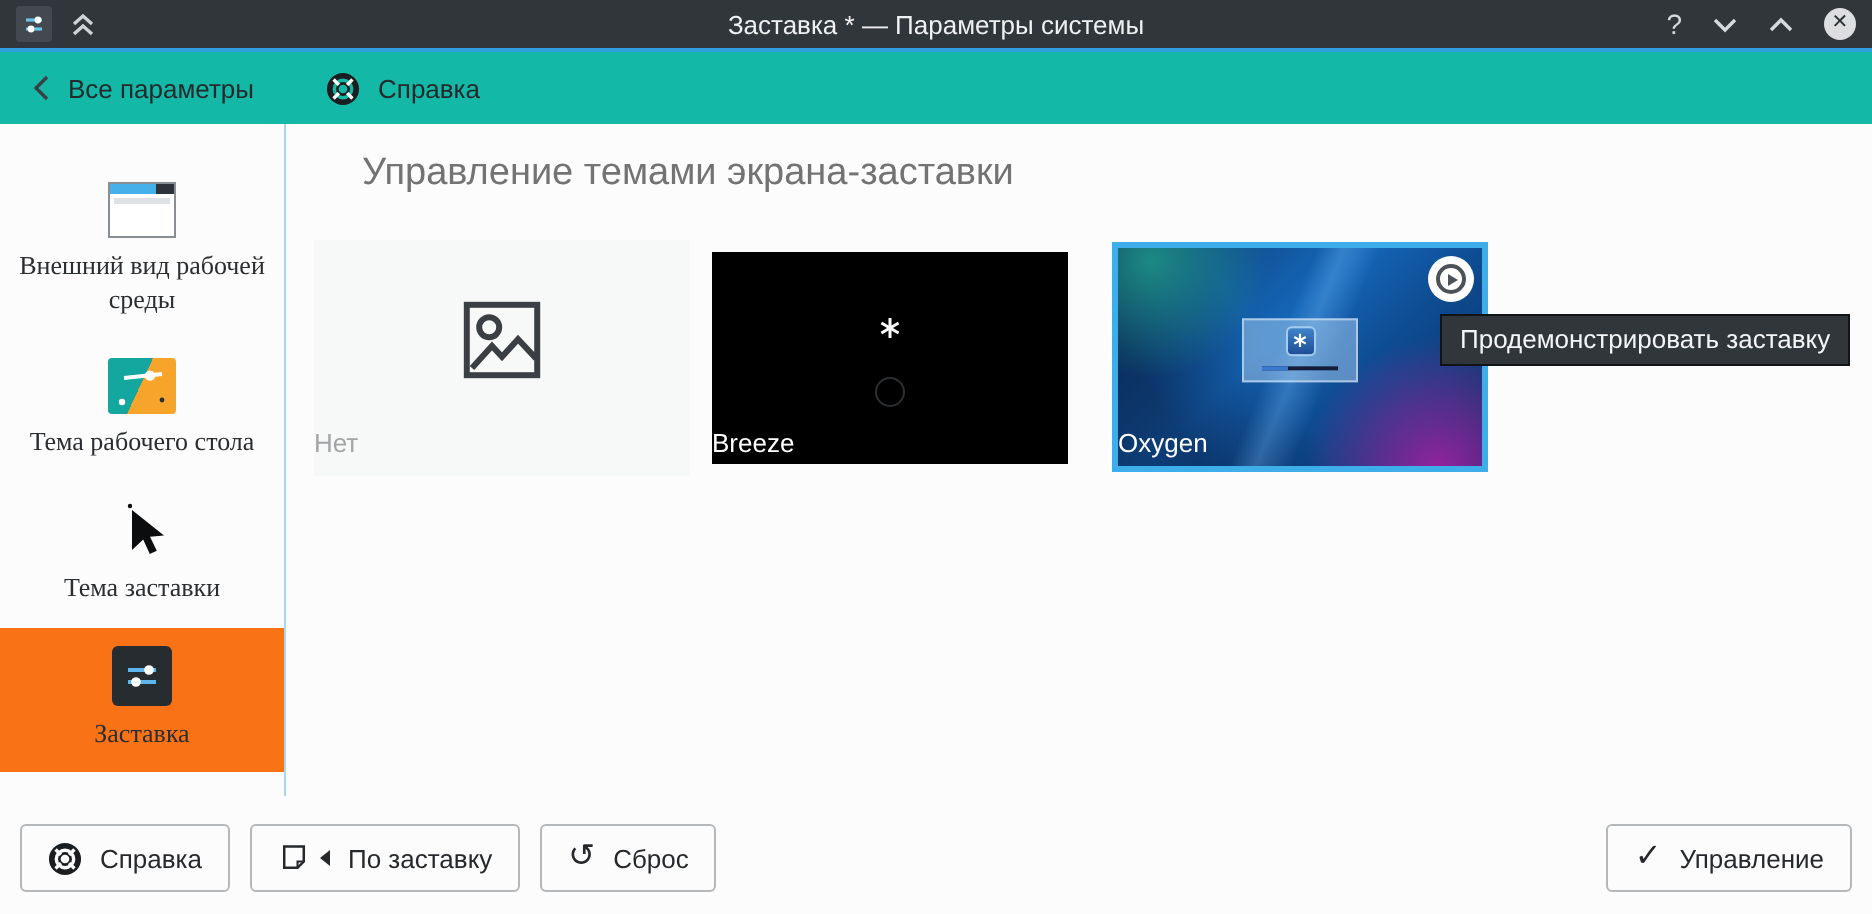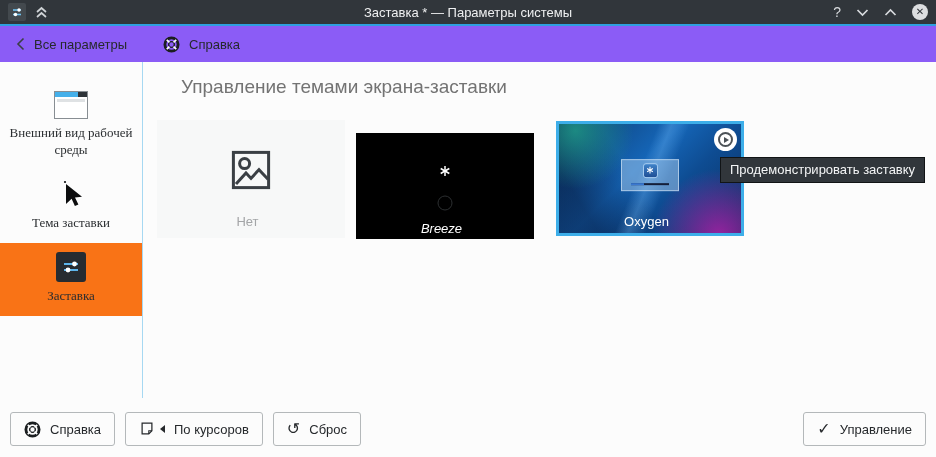--- a/index.html
+++ b/index.html
@@ -24,21 +24,21 @@
     color:#eff0f1; font-size:13px;
   }
   .tb-right { margin-left:auto; display:flex; align-items:center; gap:15px; z-index:2; }
   .tb-help { color:#d7dadd; font-size:14px; }
   .tb-close {
     width:16px; height:16px; border-radius:50%; background:#dcdee0;
     color:#2b3035; font-size:10px; font-weight:bold;
     display:flex; align-items:center; justify-content:center; line-height:1;
   }
   
-  .toolbar { height:36px; display:flex; align-items:center; padding-left:16px; gap:36px; background:#8b5cf6; }
+  .toolbar { height:36px; display:flex; align-items:center; padding-left:16px; gap:36px; background:#14b8a6; }
   .tool-btn { display:flex; align-items:center; gap:9px; font-size:13px; color:#26292c; cursor:default; }
   
   .body { display:flex; height:336px; }
   .sidebar {
     width:143px; min-width:143px; border-right:1px solid #a6d8f2;
     padding-top:20px; display:flex; flex-direction:column;
   }
   .side-item { padding:9px 4px 11px; display:flex; flex-direction:column; align-items:center; gap:6px; }
   .side-item.selected { background:#f97316; }
   .side-label { font-size:13px; color:#2b2e31; text-align:center; line-height:1.3; max-width:128px;font-family:Liberation Serif, serif; }
@@ -52,25 +52,25 @@
   }
   .locker-icon {
     width:30px; height:30px; background:#272c31; border-radius:3px;
     display:flex; align-items:center; justify-content:center;
   }
   
   .content { flex:1; padding:14px 0 0 14px; position:relative; }
   .heading { font-size:19px; color:#737373; font-weight:400;margin-left:24px; }
   .tiles { display:flex; margin-top:22px; align-items:flex-start; }
   .tile { position:relative; }
-  .tile-label { position:absolute; left:0; right:7px; bottom:5px; text-align:center; font-size:13px; }
+  .tile-label { position:absolute; left:0; right:7px; bottom:5px; font-size:13px; }
   .tile-none { width:188px; height:118px; background:#f7f8f8; }
   .tile-none .ph-icon { position:absolute; left:50%; top:42%; transform:translate(-50%,-50%); }
   .tile-none .tile-label { color:#a3a5a7; bottom:9px; }
-  .tile-breeze { width:178px; height:106px; background:#000; margin-left:11px; margin-top:13px;font-style:italic; }
+  .tile-breeze { width:178px; height:106px; background:#000; margin-left:11px; margin-top:6px; }
   .tile-breeze .spark { position:absolute; left:50%; top:36%; transform:translate(-50%,-50%); }
   .tile-breeze .avatar {
     position:absolute; left:50%; top:66%; transform:translate(-50%,-50%);
     width:15px; height:15px; border-radius:50%; border:1px solid #2c2f31;
   }
   .tile-breeze .tile-label { color:#fff; bottom:3px; }
   .tile-oxygen {
     width:188px; height:115px; margin-left:22px; margin-top:1px;
     border:3px solid #3daee9; overflow:hidden;
   }
@@ -178,20 +178,31 @@
   <div class="body">
 
     <div class="sidebar">
       <div class="side-item">
         <div class="win-icon">
           <div class="bar"></div>
             <div class="seg"></div>
             <div class="row"></div>
         </div>
         <div class="side-label">Внешний вид рабочей среды</div>
+      </div>
+      <div class="side-item">
+        <div class="theme-icon">
+          <svg width="34" height="28" viewBox="0 0 34 28">
+            <line x1="8" y1="10" x2="27" y2="8" stroke="#ffffff" stroke-width="2"></line>
+            <circle cx="21" cy="8.8" r="2.6" fill="#ffffff"></circle>
+            <circle cx="7" cy="22" r="1.6" fill="#ffffff"></circle>
+            <circle cx="27" cy="21" r="1.2" fill="#2c3136"></circle>
+          </svg>
+        </div>
+        <div class="side-label">Тема рабочего стола</div>
       </div>
       <div class="side-item">
         <svg width="26" height="30" viewBox="0 0 26 30">
           <circle cx="7" cy="3" r="1.1" fill="#0c0d0e"></circle>
           <path d="M8 5 L8 25 L13.6 19.8 L16.9 27 L20.4 25.4 L17 18.4 L24 17.8 Z" fill="#0c0d0e"></path>
         </svg>
         <div class="side-label">Тема заставки</div>
       </div>
       <div class="side-item selected">
         <div class="locker-icon">
@@ -273,21 +284,21 @@
         </g>
       </svg>
       <span>Справка</span>
     </button>
     <button class="btn">
       <svg width="16" height="16" viewBox="0 0 18 18">
         <path d="M3.5 2.5 h11 v8.5 l-3.5 3.5 h-7.5 z" fill="none" stroke="#26292c" stroke-width="1.4"></path>
         <path d="M14.5 11 h-3.5 v3.5" fill="none" stroke="#26292c" stroke-width="1.2"></path>
       </svg>
       <span class="tri-left"></span>
-      <span>По курсоров</span>
+      <span>По заставку</span>
     </button>
     <button class="btn">
       <span class="glyph">↺</span>
       <span>Сброс</span>
     </button>
     <button class="btn btn-apply">
       <span class="glyph">✓</span>
       <span>Управление</span>
     </button>
   </div>

